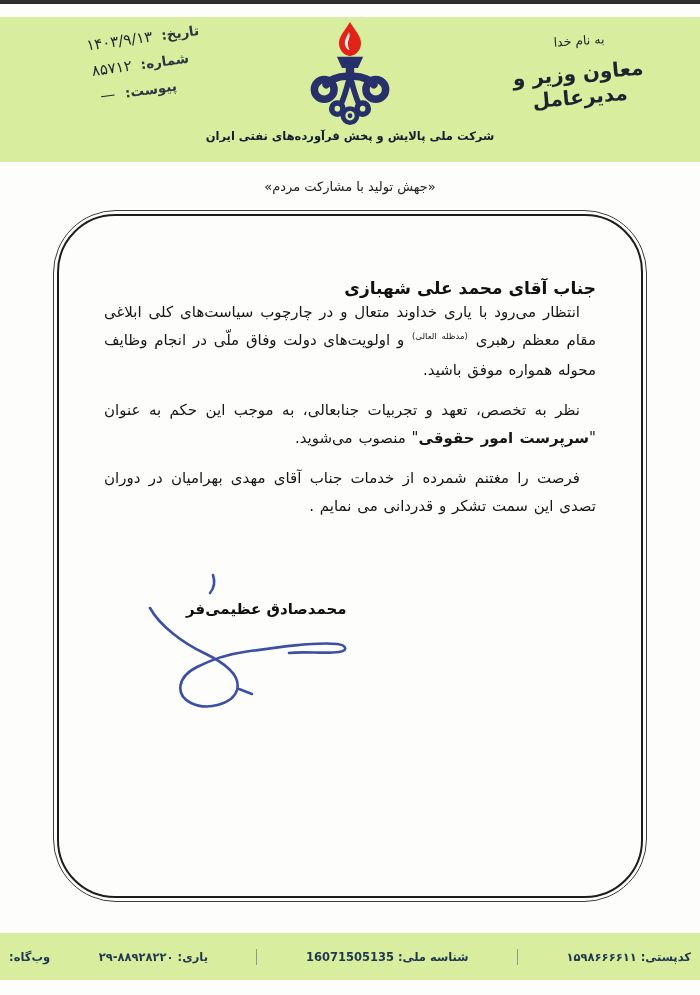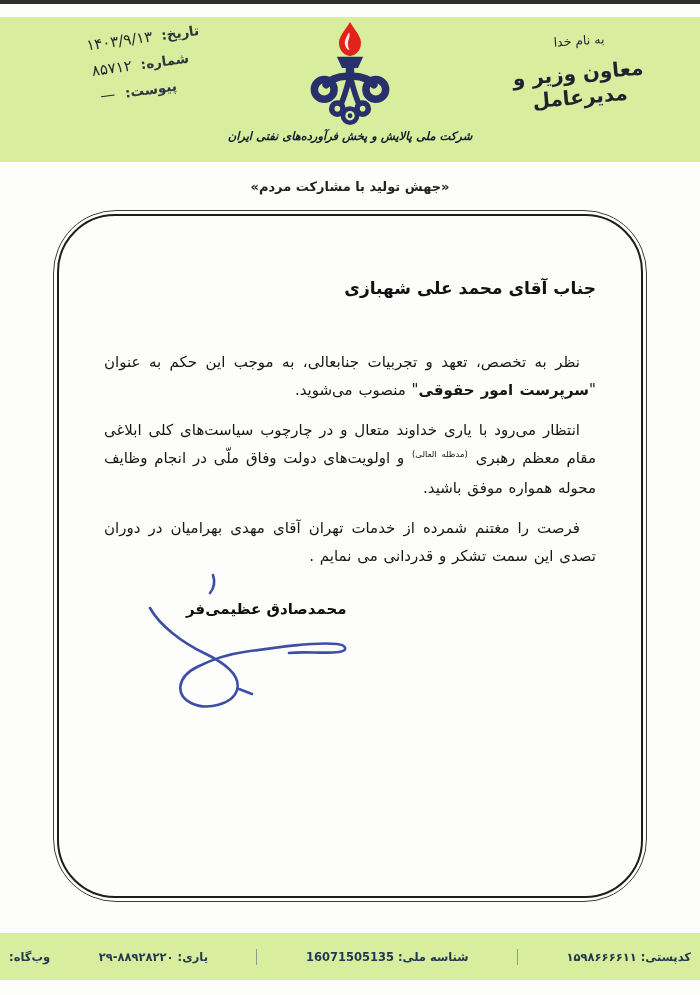--- a/index.html
+++ b/index.html
@@ -25,30 +25,30 @@
   .meta-row.r2 { padding-right:14px; }
   .meta-row.r3 { padding-right:30px; }
   .meta-label { font-size:13.5px; font-weight:bold; }
   .meta-value { font-size:15px; color:#1d242c; letter-spacing:1px; }
 
   
   .logo-block { position:absolute; left:50%; top:4px; transform:translateX(-50%);
                 width:320px; text-align:center; }
   .logo-svg { display:block; margin:0 auto; }
   .company-name { font-size:11.5px; font-weight:bold; color:#121d2c;
-                  white-space:nowrap; margin-top:3px;font-style:italic; }
+                  white-space:nowrap; margin-top:3px; }
 
   
   .title-block { position:absolute; right:16px; top:16px; width:210px; text-align:center;
                  color:#1c2430; }
   .bismillah { font-size:12.5px; transform:rotate(-4deg); }
   .position-title { font-size:20px; font-weight:bold; margin-top:13px; transform:rotate(-5deg); }
 
   .slogan { position:absolute; top:179px; left:0; width:100%; text-align:center;
-            font-size:13px; font-weight:bold; color:#222; }
+            font-size:13px; font-weight:normal; color:#222; }
 
   
   .frame { position:absolute; left:57px; top:214px; width:586px; height:684px;
            border:2.5px solid #1d1d1d; border-radius:58px; }
   .frame::before { content:""; position:absolute; inset:-6px;
                    border:1px solid #3c3c3c; border-radius:63px; }
   .frame-content { padding:62px 45px 0; }
   .recipient { font-size:17px; font-weight:bold; color:#111; }
   .para { font-size:15px; line-height:28px; text-align:justify; text-indent:16px;
           color:#161616; word-spacing:1px; }
@@ -119,25 +119,25 @@
       <div class="position-title">معاون وزیر و مدیرعامل</div>
     </div>
   </header>
 
   <div class="slogan">«جهش تولید با مشارکت مردم»</div>
 
   <main class="frame">
     <div class="frame-content">
       <div class="recipient">جناب آقای محمد علی شهبازی</div>
 
+      <p class="para"><span>انتظار می‌رود با یاری خداوند متعال و در چارچوب سیاست‌های کلی ابلاغی مقام معظم رهبری </span><span class="sup">(مدظله العالی)</span><span> و اولویت‌های دولت وفاق ملّی در انجام وظایف محوله همواره موفق باشید.</span></p>
+
       <p class="para para-first"><span>نظر به تخصص، تعهد و تجربیات جنابعالی، به موجب این حکم به عنوان "</span><b>سرپرست امور حقوقی</b><span>" منصوب می‌شوید.</span></p>
 
-      <p class="para"><span>انتظار می‌رود با یاری خداوند متعال و در چارچوب سیاست‌های کلی ابلاغی مقام معظم رهبری </span><span class="sup">(مدظله العالی)</span><span> و اولویت‌های دولت وفاق ملّی در انجام وظایف محوله همواره موفق باشید.</span></p>
-
-      <p class="para">فرصت را مغتنم شمرده از خدمات تهران آقای مهدی بهرامیان در دوران تصدی این سمت تشکر و قدردانی می نمایم .</p>
+      <p class="para">فرصت را مغتنم شمرده از خدمات جناب آقای مهدی بهرامیان در دوران تصدی این سمت تشکر و قدردانی می نمایم .</p>
     </div>
   </main>
 
   <div class="signer">محمدصادق عظیمی‌فر</div>
   <svg class="signature-svg" width="232" height="162" viewBox="0 0 232 162" aria-hidden="true">
     <g fill="none" stroke-width="2.6" stroke-linecap="round" stroke="#3c4fa4">
       <path d="M85,17 C87,23 87,29 82,35"></path>
       <path d="M22,50 C32,68 55,85 76,95 C97,105 113,118 109,132 C105,146 79,153 63,145 C47,137 49,119 69,109 C83,102 101,96 116,94 C151,89 186,84 209,86 C219,87 220,93 211,94 C196,96 176,93 161,95"></path>
       <path d="M111,131 L124,136"></path>
     </g>

